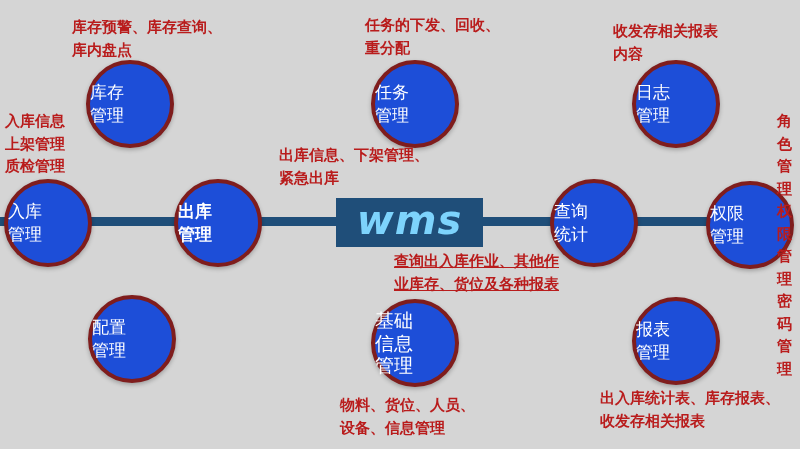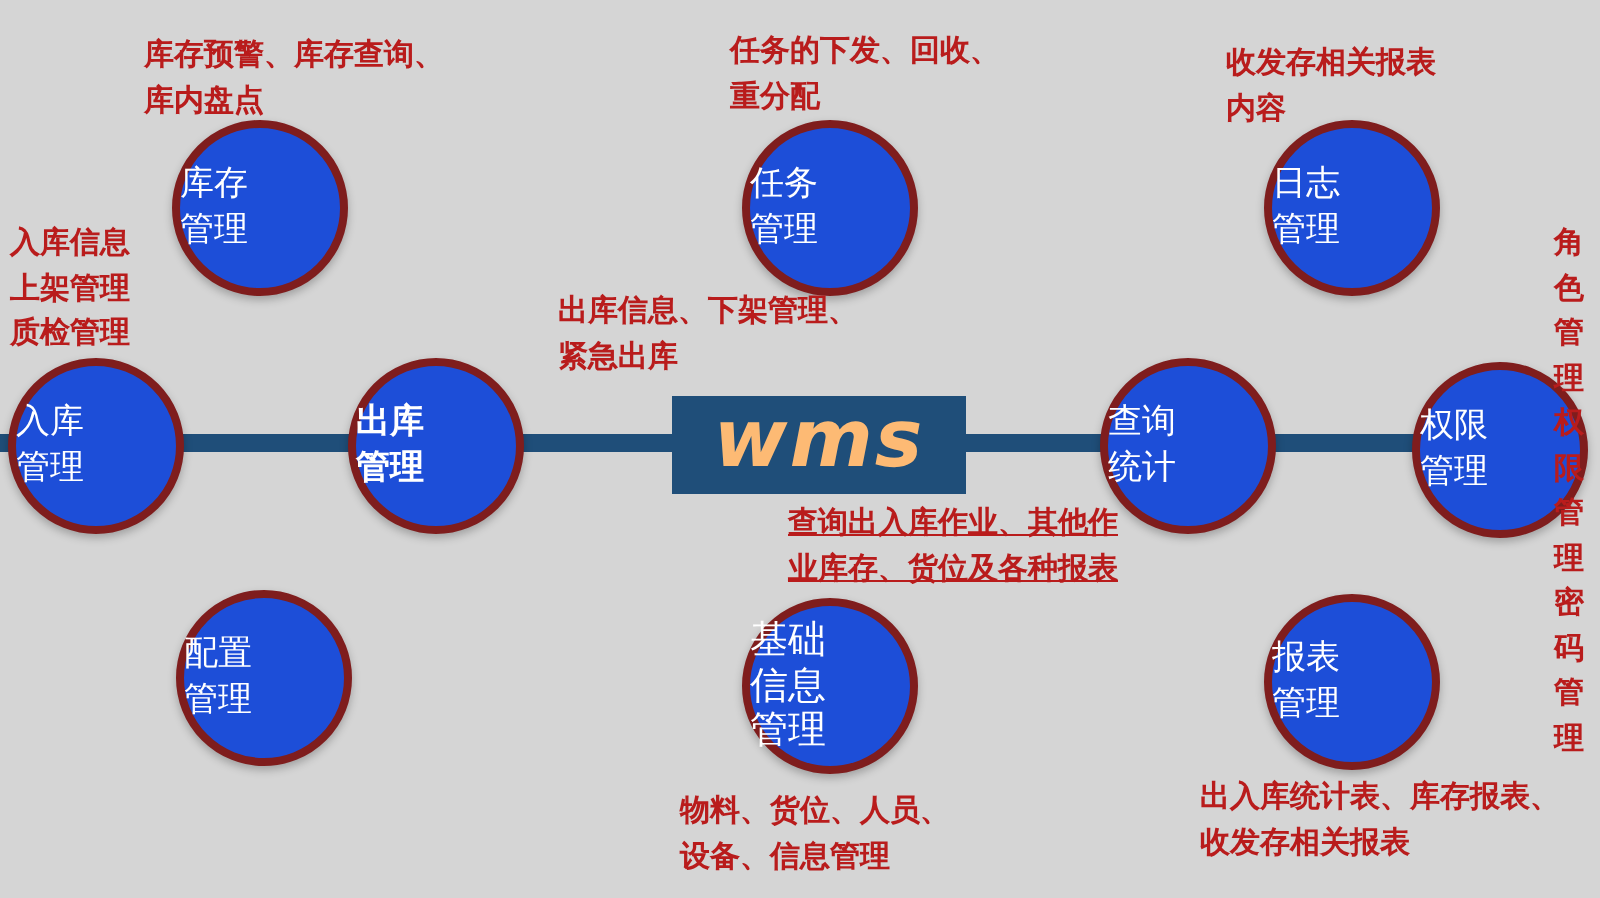--- a/index.html
+++ b/index.html
@@ -24,21 +24,21 @@
   
   .wms {
     position:absolute;
     left:336px; top:198px;
     width:147px; height:49px;
     background:#1f4e79;
     z-index:2;
     display:flex; align-items:center; justify-content:center;
   }
   .wms span {
-    color:#fdba74;
+    color:#7dd3fc;
     font-size:40px;
     font-weight:bold;
     font-style:italic;
     letter-spacing:1px;
     line-height:1;
     transform:translateY(-3px);
   }
   
   .circle {
     position:absolute;

